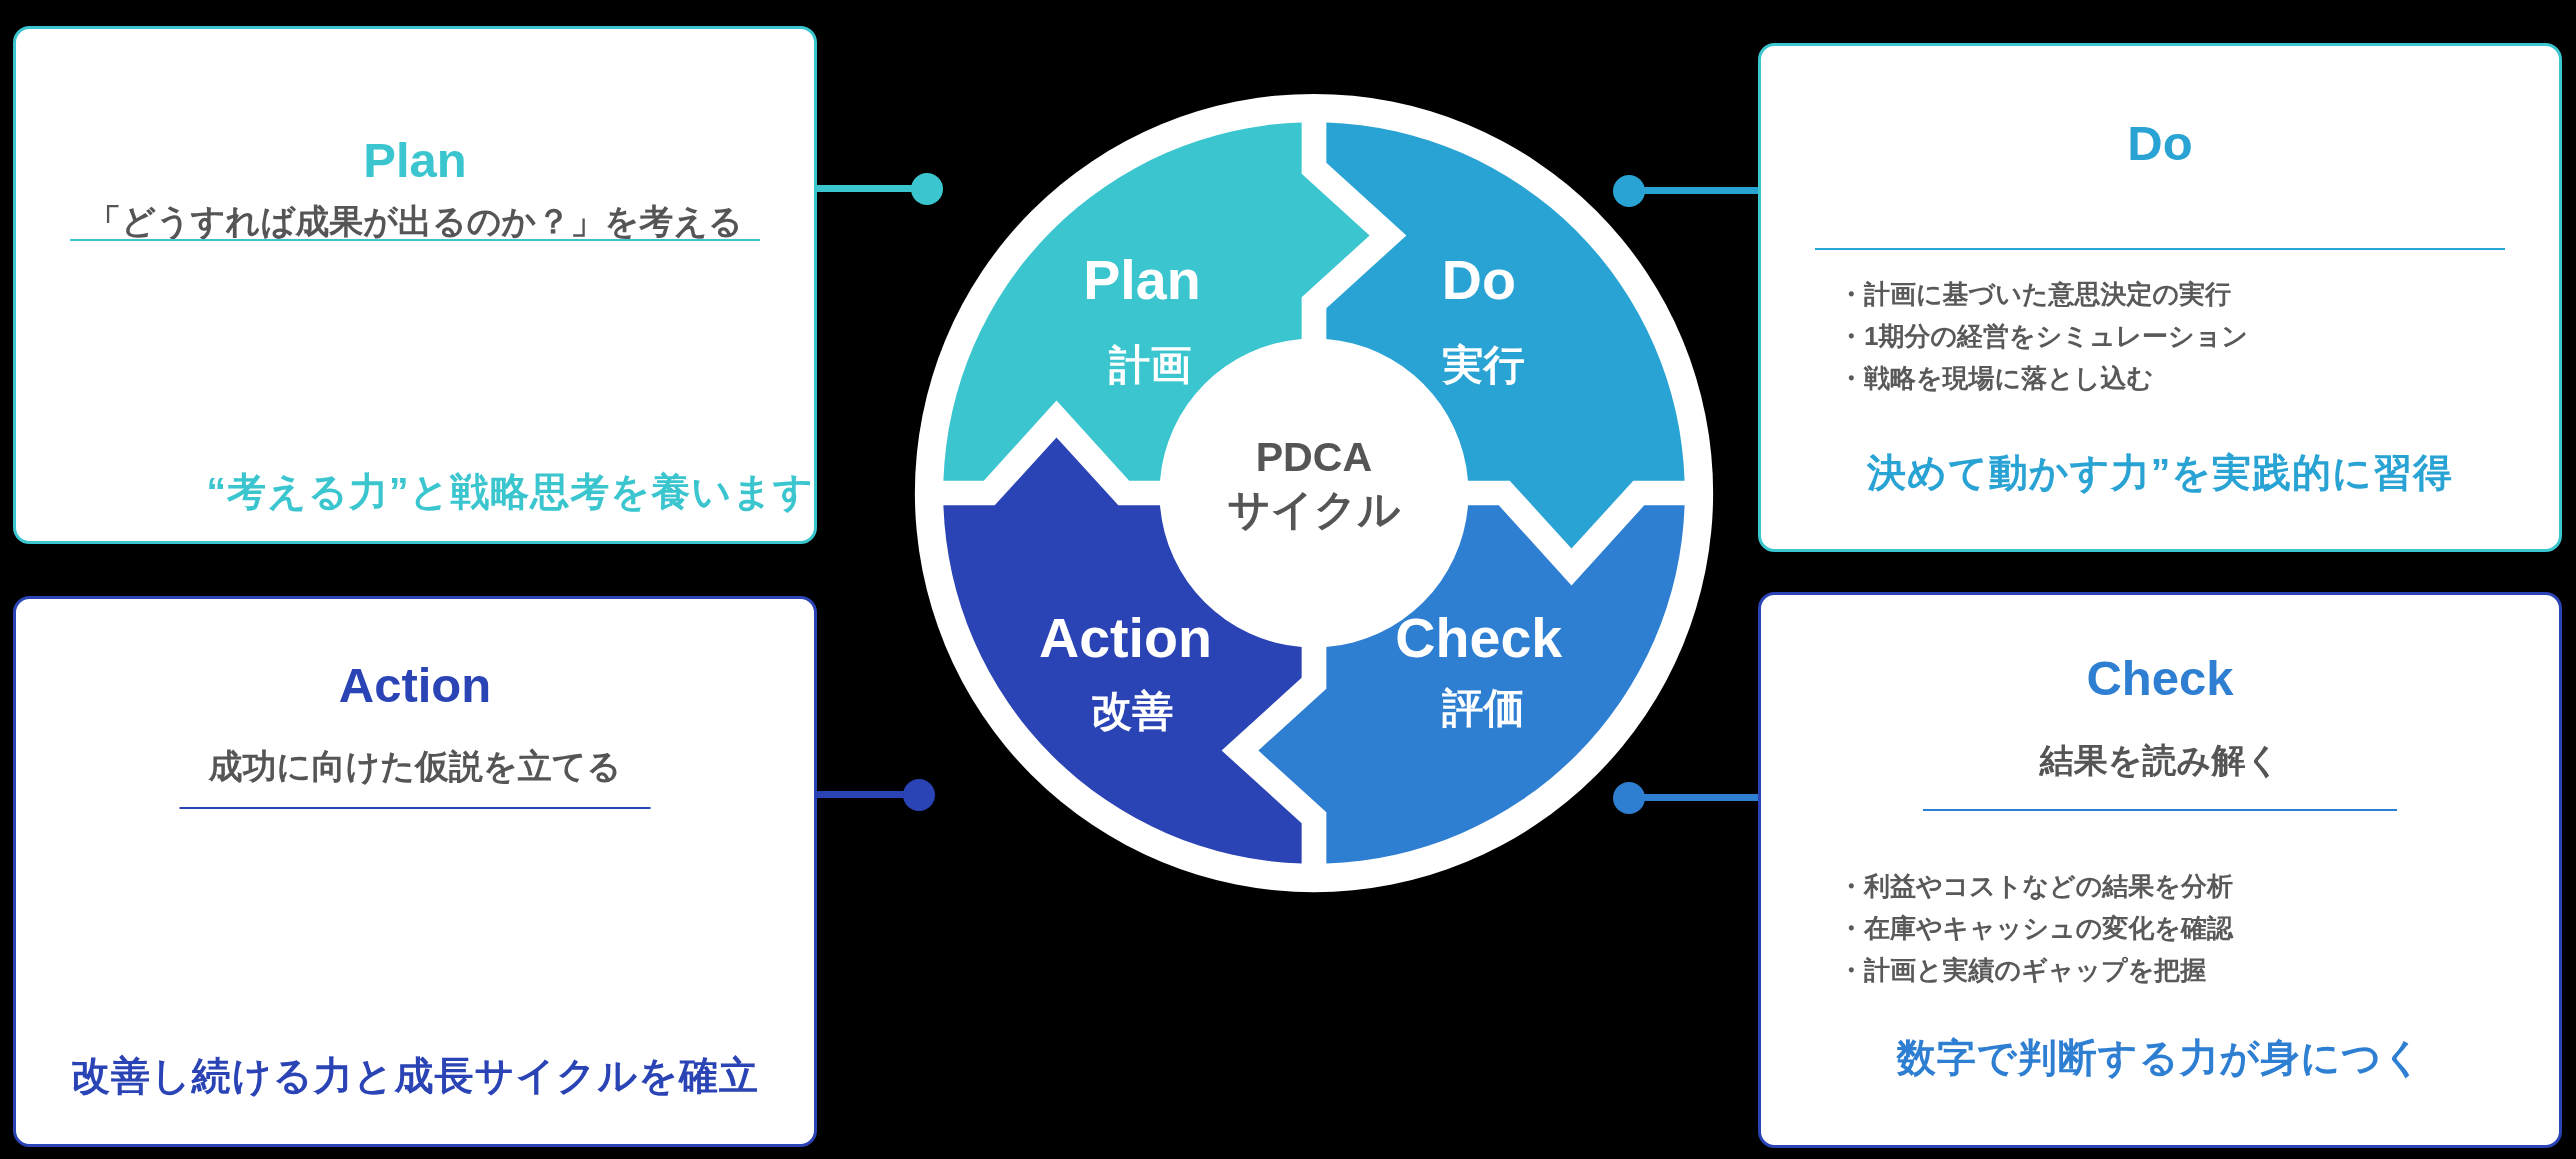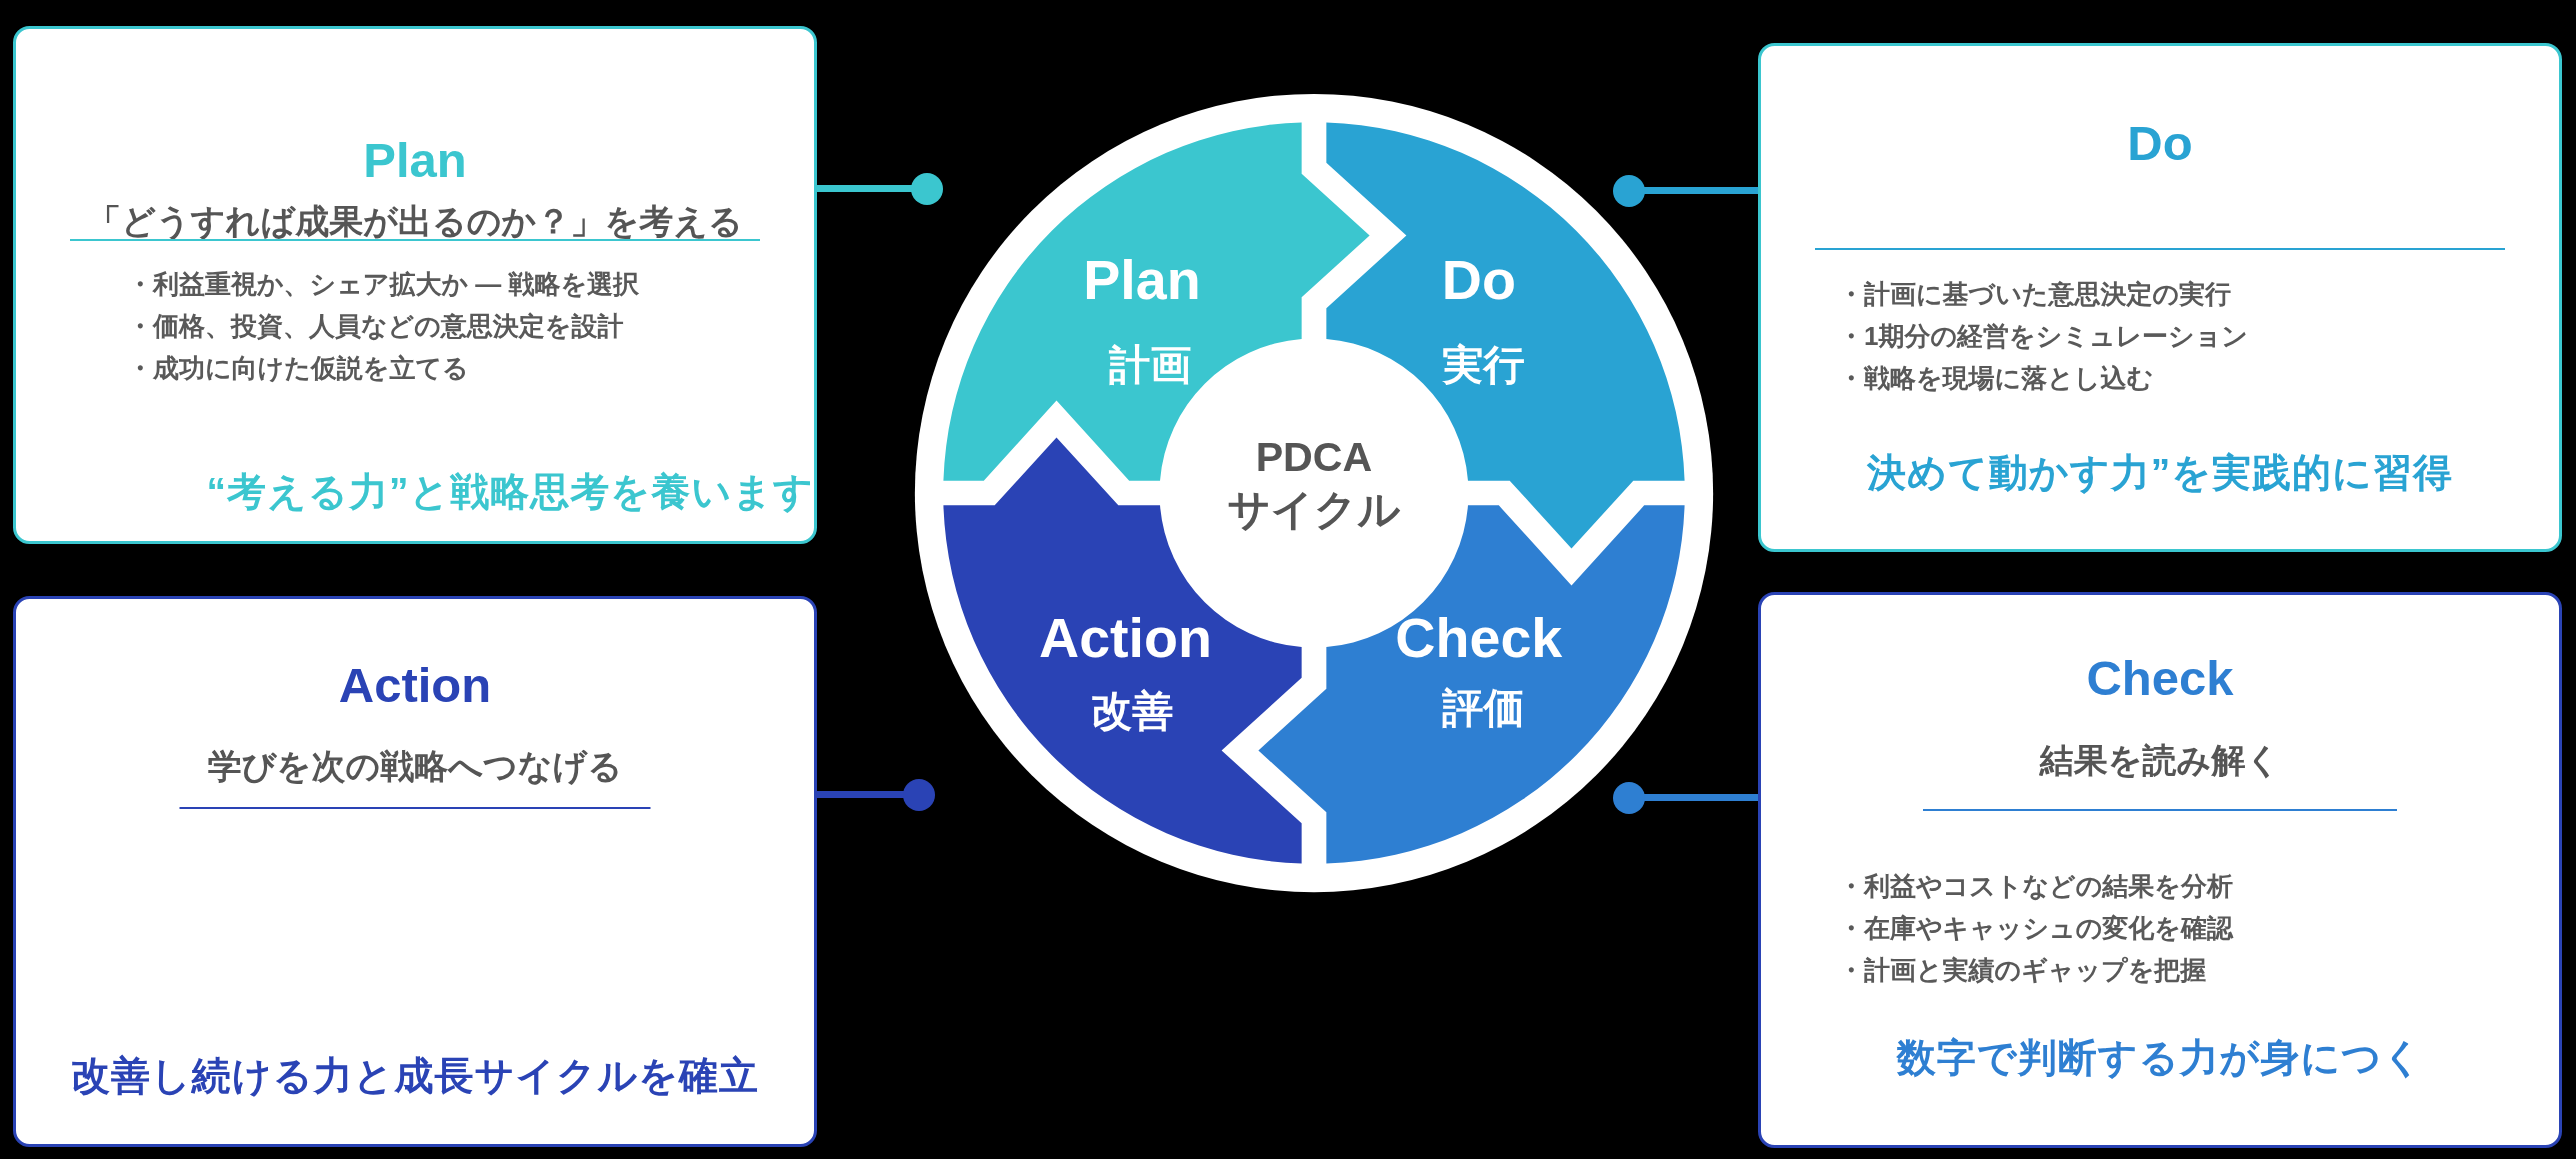--- a/index.html
+++ b/index.html
@@ -63,42 +63,37 @@
 </style>
 </head>
 <body>
 
 <div id="canvas" style="background-color: rgb(0, 0, 0); padding-left: 8px;">
 
   <div class="box" id="box-plan" style="border-color: rgb(59, 198, 207);">
     <div class="box-title" style="color: rgb(59, 198, 207);">Plan</div>
     <div class="box-subtitle">「どうすれば成果が出るのか？」を考える</div>
     <div class="box-divider" style="background-color: rgb(59, 198, 207);"></div>
-    <ul class="box-bullets">
-      <li>・利益重視か、シェア拡大か — 戦略を選択</li>
-      <li>・価格、投資、人員などの意思決定を設計</li>
-      <li>・成功に向けた仮説を立てる</li>
-    </ul>
     <div class="box-highlight" style="color: rgb(59, 198, 207); text-align: right;">“考える力”と戦略思考を養います</div>
   </div>
 
   <div class="box" id="box-do" style="border-color: rgb(59, 198, 207);">
     <div class="box-title" style="color: rgb(41, 163, 211);">Do</div>
     <div class="box-divider" style="background-color: rgb(41, 163, 211);"></div>
     <ul class="box-bullets">
       <li>・計画に基づいた意思決定の実行</li>
       <li>・1期分の経営をシミュレーション</li>
       <li>・戦略を現場に落とし込む</li>
     </ul>
     <div class="box-highlight" style="color: rgb(41, 163, 211);">決めて動かす力”を実践的に習得</div>
   </div>
 
   <div class="box" id="box-action" style="border-color: rgb(42, 67, 181);">
     <div class="box-title" style="color: rgb(42, 67, 181);">Action</div>
-    <div class="box-subtitle">学びを次の戦略へつなげる</div>
+    <div class="box-subtitle">成功に向けた仮説を立てる</div>
     <div class="box-divider" style="background-color: rgb(42, 67, 181);"></div>
     <div class="box-highlight" style="color: rgb(42, 67, 181); margin-top: 18px;">改善し続ける力と成長サイクルを確立</div>
   </div>
 
   <div class="box" id="box-check" style="border-color: rgb(42, 67, 181);">
     <div class="box-title" style="color: rgb(46, 127, 210);">Check</div>
     <div class="box-subtitle">結果を読み解く</div>
     <div class="box-divider" style="background-color: rgb(46, 127, 210);"></div>
     <ul class="box-bullets">
       <li>・利益やコストなどの結果を分析</li>

